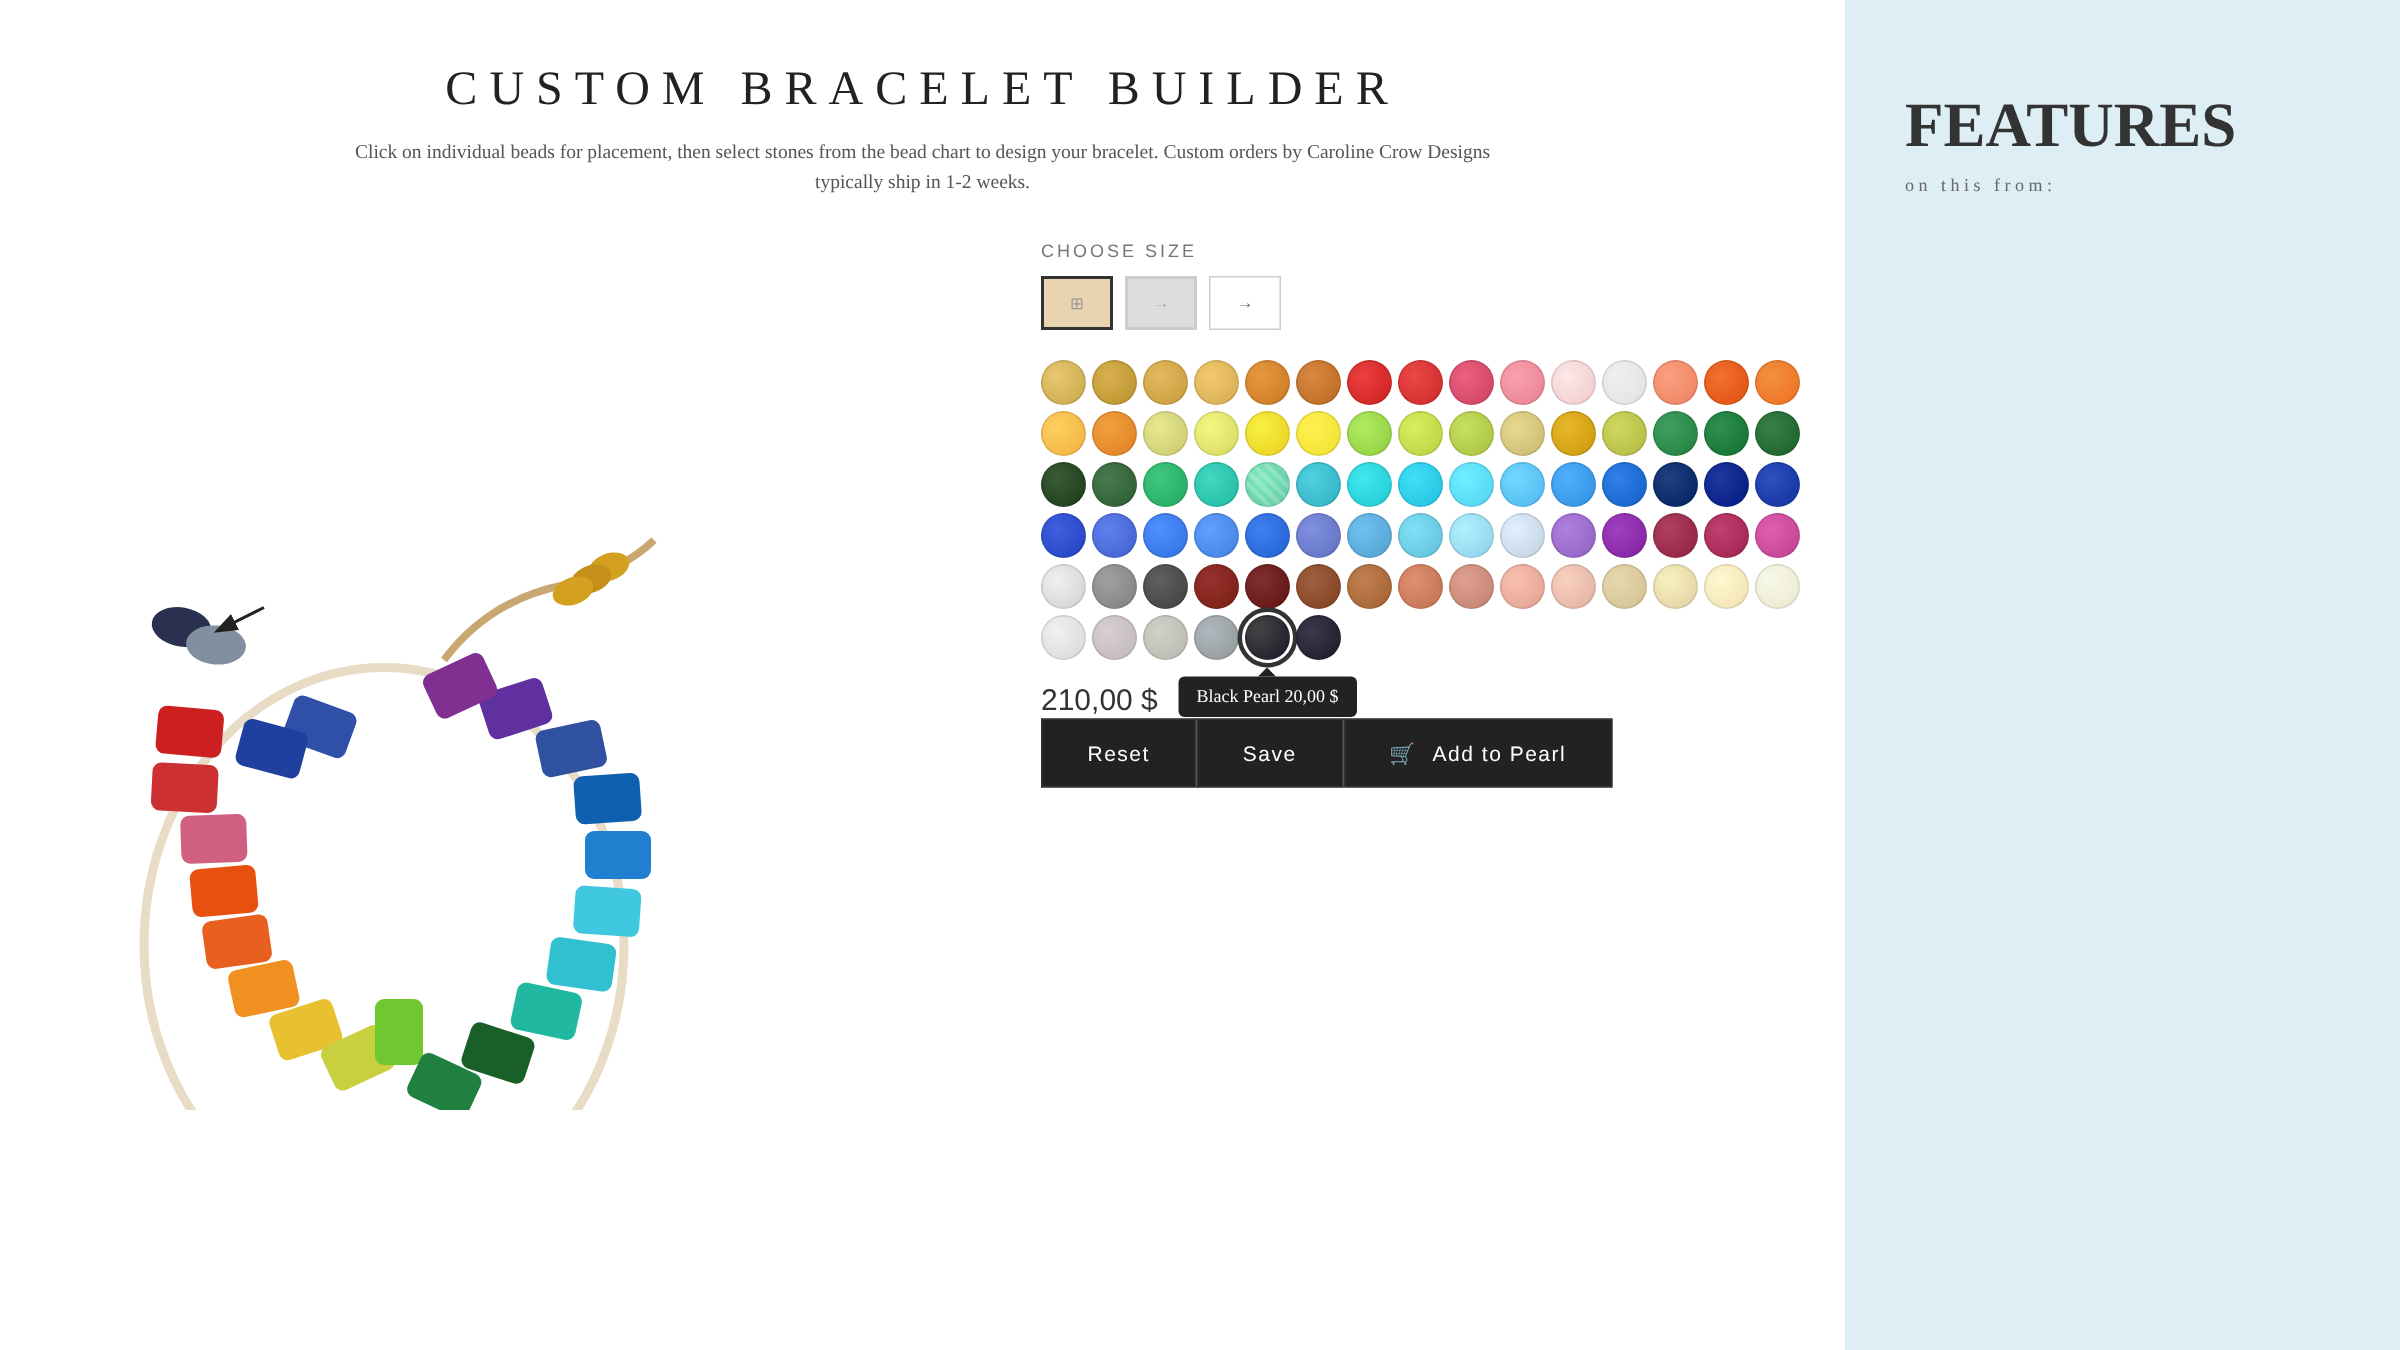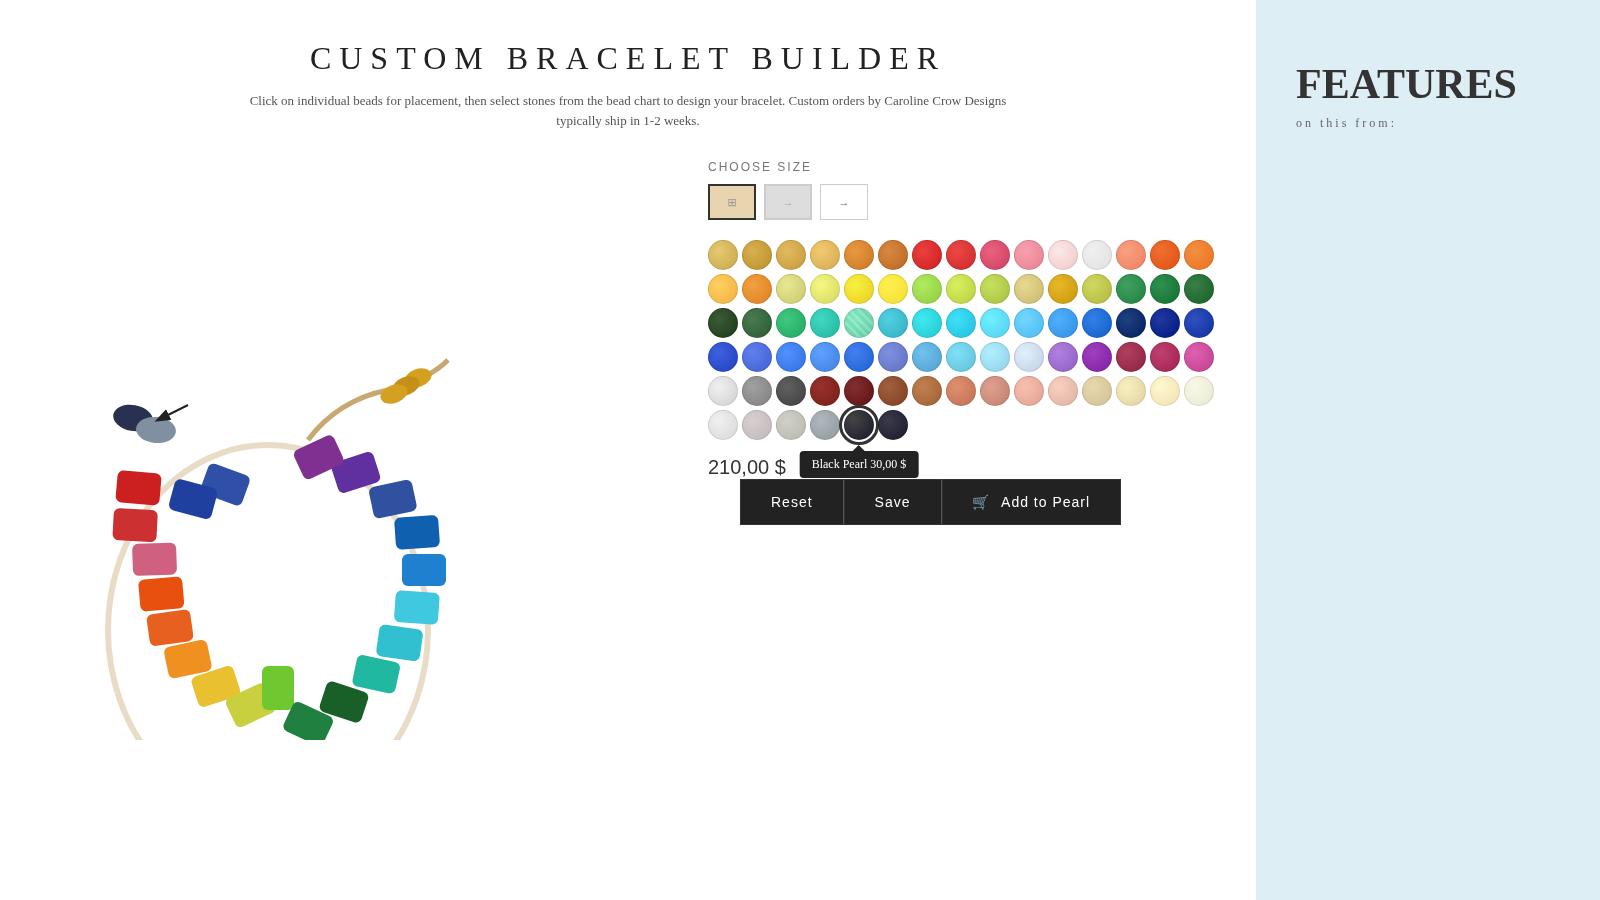--- a/index.html
+++ b/index.html
@@ -145,37 +145,36 @@
       border-top: none;
     }
     .price {
       font-size: 20px;
       color: #333;
       font-family: Arial, sans-serif;
     }
     .action-buttons {
       display: flex;
       gap: 0;
-      margin-left: 32px;
     }
     .action-btn {
       padding: 14px 30px;
       font-size: 14px;
       cursor: pointer;
       border: 1px solid #333;
       background: #222;
       color: #fff;
       font-family: Arial, sans-serif;
       letter-spacing: 1px;
     }
     .action-btn:not(:last-child) {
       border-right: 1px solid #555;
     }
     .sidebar-panel {
-      width: 344px;
+      width: 370px;
       background: #deeef5;
       height: 900px;
       padding: 60px 40px 40px;
       display: flex;
       flex-direction: column;
       flex-shrink: 0;
     }
     .features-title {
       font-size: 42px;
       font-weight: bold;
@@ -366,21 +365,21 @@
         <div class="bead-swatch" style="background: radial-gradient(circle at 35% 35%, #e8d8b0, #d0c090);"></div>
         <div class="bead-swatch" style="background: radial-gradient(circle at 35% 35%, #f8f0c0, #e0d0a0);"></div>
         <div class="bead-swatch" style="background: radial-gradient(circle at 35% 35%, #fff8d0, #f0e0b0);"></div>
         <div class="bead-swatch" style="background: radial-gradient(circle at 35% 35%, #f8f8e8, #e8e8d0);"></div>
 
         <div class="bead-swatch" style="background: radial-gradient(circle at 35% 35%, #f0f0f0, #d8d8d8);"></div>
         <div class="bead-swatch" style="background: radial-gradient(circle at 35% 35%, #d8d0d0, #c0b8b8);"></div>
         <div class="bead-swatch" style="background: radial-gradient(circle at 35% 35%, #d0d0c8, #b8b8b0);"></div>
         <div class="bead-swatch" style="background: radial-gradient(circle at 35% 35%, #b0b8c0, #909898);"></div>
         <div class="bead-swatch selected" style="background: radial-gradient(circle at 30% 30%, #444, #1a1a2a); position:relative;">
-          <div class="tooltip">Black Pearl 30,00 $</div>
+          <div class="tooltip">Black Pearl 20,00 $</div>
         </div>
         <div class="bead-swatch" style="background: radial-gradient(circle at 35% 35%, #3a3a4a, #1a1a2a);"></div>
       </div>
 
       <div class="price">210,00 $</div>
 
       <div class="action-buttons">
         <button class="action-btn">Reset</button>
         <button class="action-btn">Save</button>
         <button class="action-btn">

